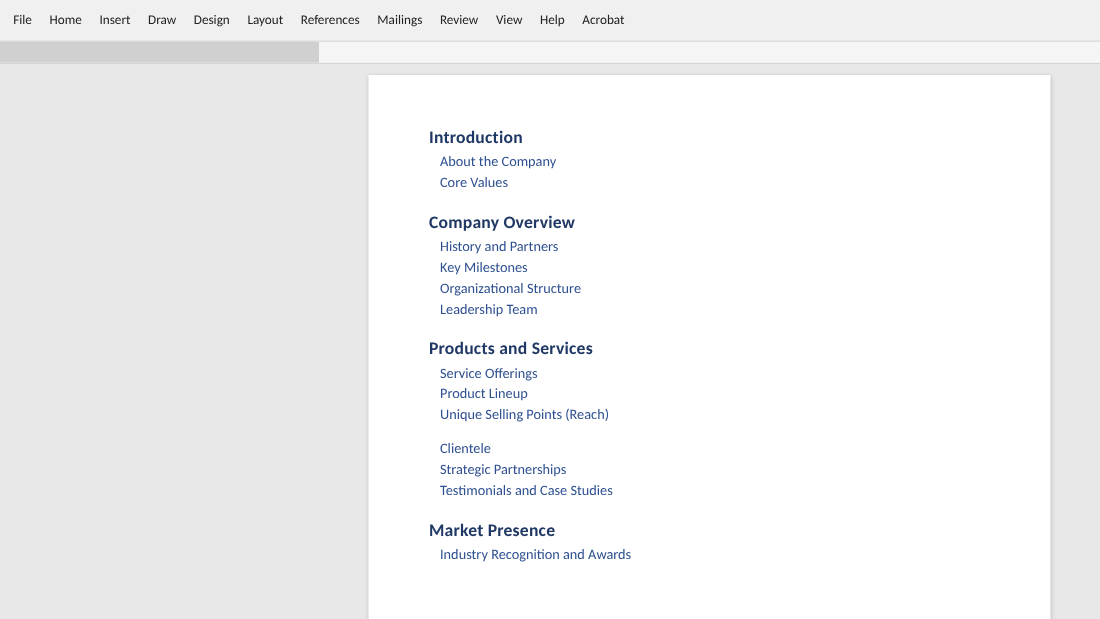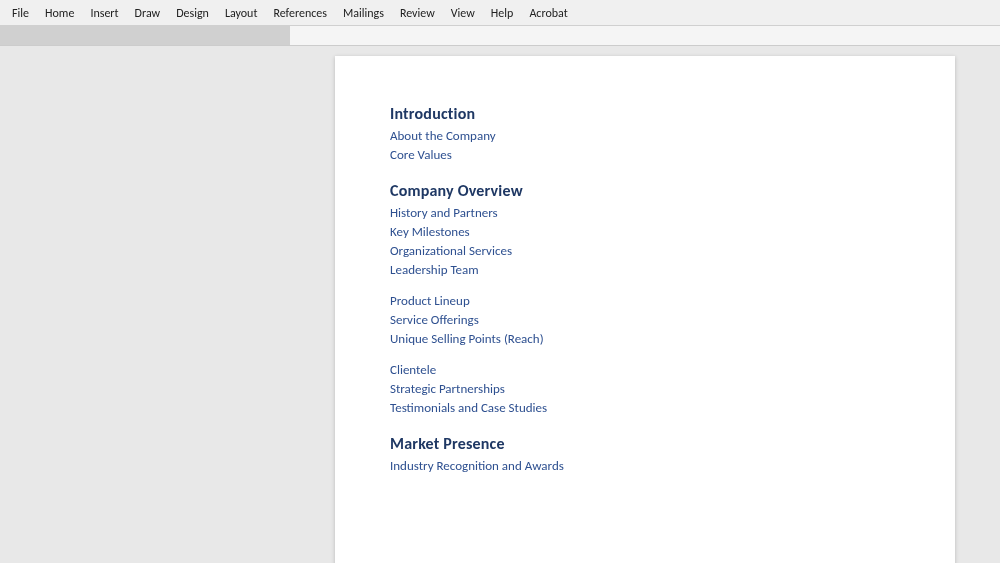--- a/index.html
+++ b/index.html
@@ -16,21 +16,21 @@
       overflow: hidden;
       font-size: 13px;
     }
 
     
     .menu-bar {
       background: #f0f0f0;
       border-bottom: 1px solid #d0d0d0;
       display: flex;
       align-items: center;
-      height: 26px;
+      height: 38px;
       padding: 0 4px;
     }
 
     .menu-item {
       padding: 2px 8px;
       font-size: 12px;
       color: #222;
       cursor: pointer;
     }
 
@@ -82,20 +82,21 @@
       margin-top: 18px;
       margin-bottom: 4px;
       letter-spacing: 0.2px;
     }
 
     .toc-h2 {
       color: #2e5090;
       font-size: 13px;
       font-weight: 400;
       margin-top: 2px;
+      margin-left: 10px;
       padding: 1px 0;
       cursor: pointer;
     }
 
     .section {
       margin-bottom: 14px;
     }
 
     
     .ruler-content {
@@ -146,26 +147,27 @@
       <div id="toc-container">
           <div class="section">
             <div class="toc-h1">Introduction</div>
             <div class="toc-h2">About the Company</div>
             <div class="toc-h2">Core Values</div>
           </div>
           <div class="section">
             <div class="toc-h1">Company Overview</div>
             <div class="toc-h2">History and Partners</div>
             <div class="toc-h2">Key Milestones</div>
-            <div class="toc-h2">Organizational Services</div>
+            <div class="toc-h2">Organizational Structure</div>
             <div class="toc-h2">Leadership Team</div>
           </div>
           <div class="section">
+            <div class="toc-h1">Products and Services</div>
+            <div class="toc-h2">Service Offerings</div>
             <div class="toc-h2">Product Lineup</div>
-            <div class="toc-h2">Service Offerings</div>
             <div class="toc-h2">Unique Selling Points (Reach)</div>
           </div>
           <div class="section">
             <div class="toc-h2">Clientele</div>
             <div class="toc-h2">Strategic Partnerships</div>
             <div class="toc-h2">Testimonials and Case Studies</div>
           </div>
           <div class="section">
             <div class="toc-h1">Market Presence</div>
             <div class="toc-h2">Industry Recognition and Awards</div>

